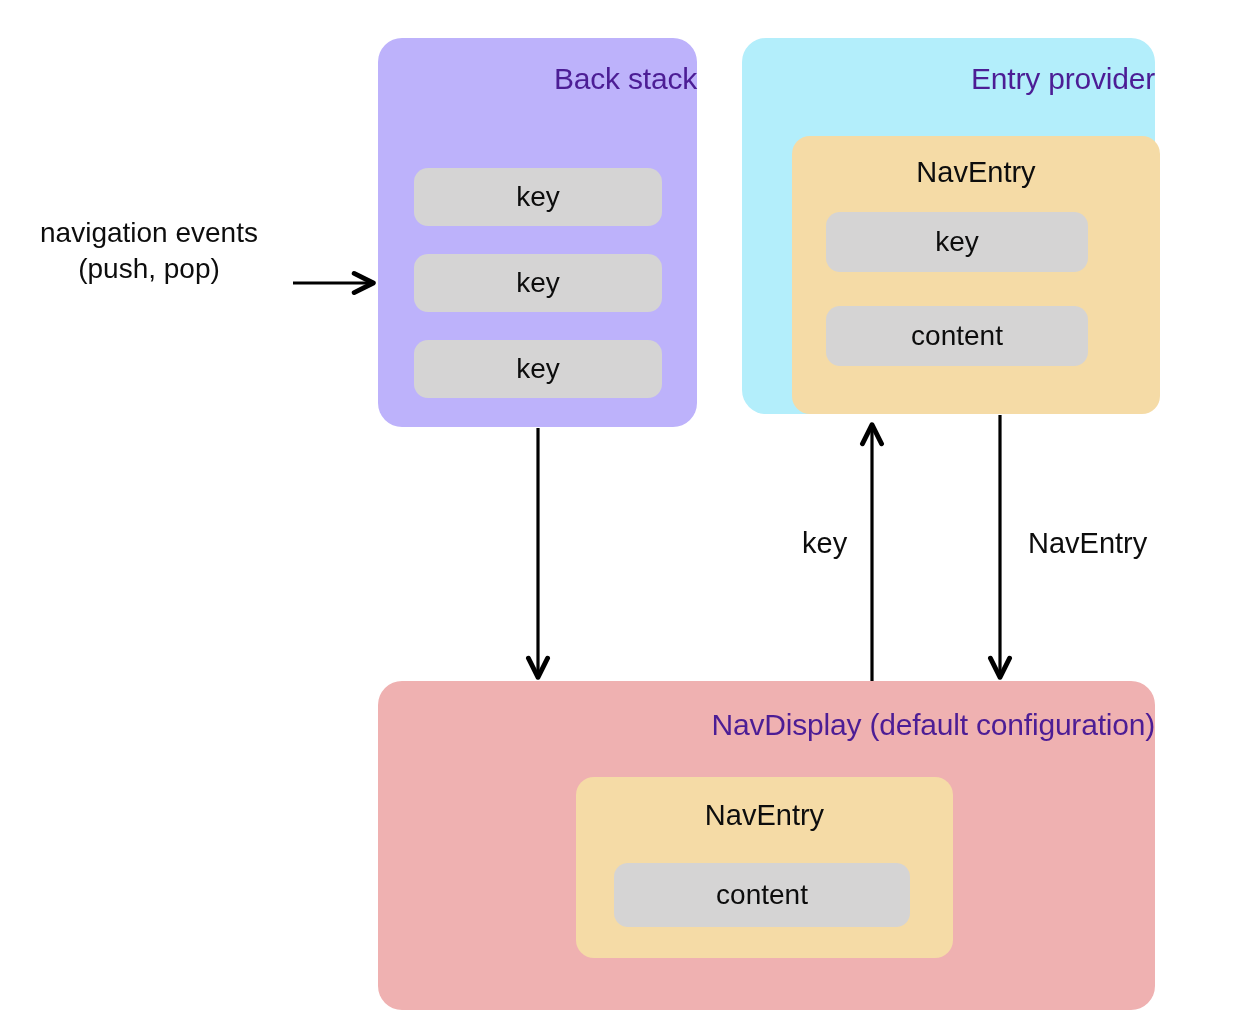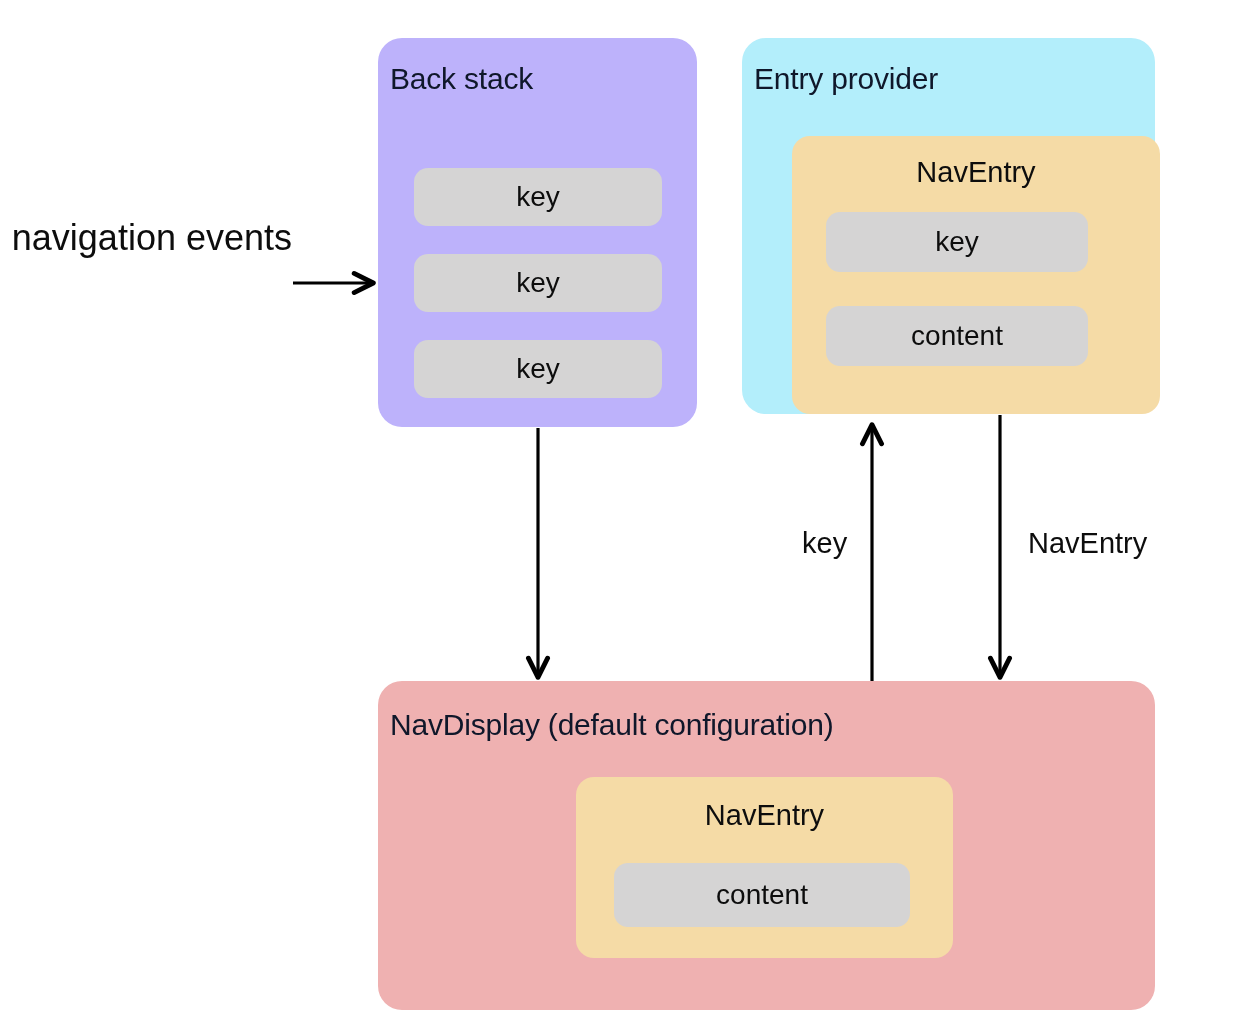--- a/index.html
+++ b/index.html
@@ -20,26 +20,26 @@
   }
 
   
   .box {
     position: absolute;
     border-radius: 24px;
     box-sizing: border-box;
   }
   .box-title {
     position: absolute;
-    left: 12px;
+    left: 0;
     right: 0;
-    text-align: left;
+    text-align: right;
     font-size: 30px;
     line-height: 1.15;
-    color: #0f172a;
+    color: #4c1d95;
     letter-spacing: -0.2px;
     white-space: nowrap;
   }
 
   #back-stack-box { left: 378px; top: 38px; width: 319px; height: 389px; background: #bdb2fb; }
   #back-stack-title { top: 24px; }
 
   #entry-provider-box { left: 742px; top: 38px; width: 413px; height: 376px; background: #b3eefb; }
   #entry-provider-title { top: 24px; }
 
@@ -95,22 +95,22 @@
 
   
   #nd-pill-content { left: 38px; top: 86px; width: 296px; height: 64px; }
 
   
   #nav-events-label {
     position: absolute;
     left: 6px;
     top: 215px;
     width: 286px;
-    text-align: right;
-    font-size: 36px;
+    text-align: center;
+    font-size: 28px;
     line-height: 1.28;
     color: #0d0d0d;
   }
   #nav-events-label .l2 { display: block; }
 
   
   .edge-label {
     position: absolute;
     font-size: 29px;
     color: #0d0d0d;
@@ -152,20 +152,21 @@
       <line x1="872" y1="681" x2="872" y2="424" stroke="#000000" stroke-width="3.2" marker-end="url(#arrowhead-open)"></line>
     </g>
 
     <g>
       <line x1="1000" y1="415" x2="1000" y2="678" stroke="#000000" stroke-width="3.2" marker-end="url(#arrowhead-open)"></line>
     </g>
   </svg>
 
   <div id="nav-events-label">
     <span>navigation events</span>
+    <span class="l2">(push, pop)</span>
   </div>
 
   <div class="box" id="back-stack-box">
     <div class="box-title" id="back-stack-title">Back stack</div>
 
     <div class="pill" id="bs-pill-0">key</div>
     <div class="pill" id="bs-pill-1">key</div>
     <div class="pill" id="bs-pill-2">key</div>
   </div>
 

